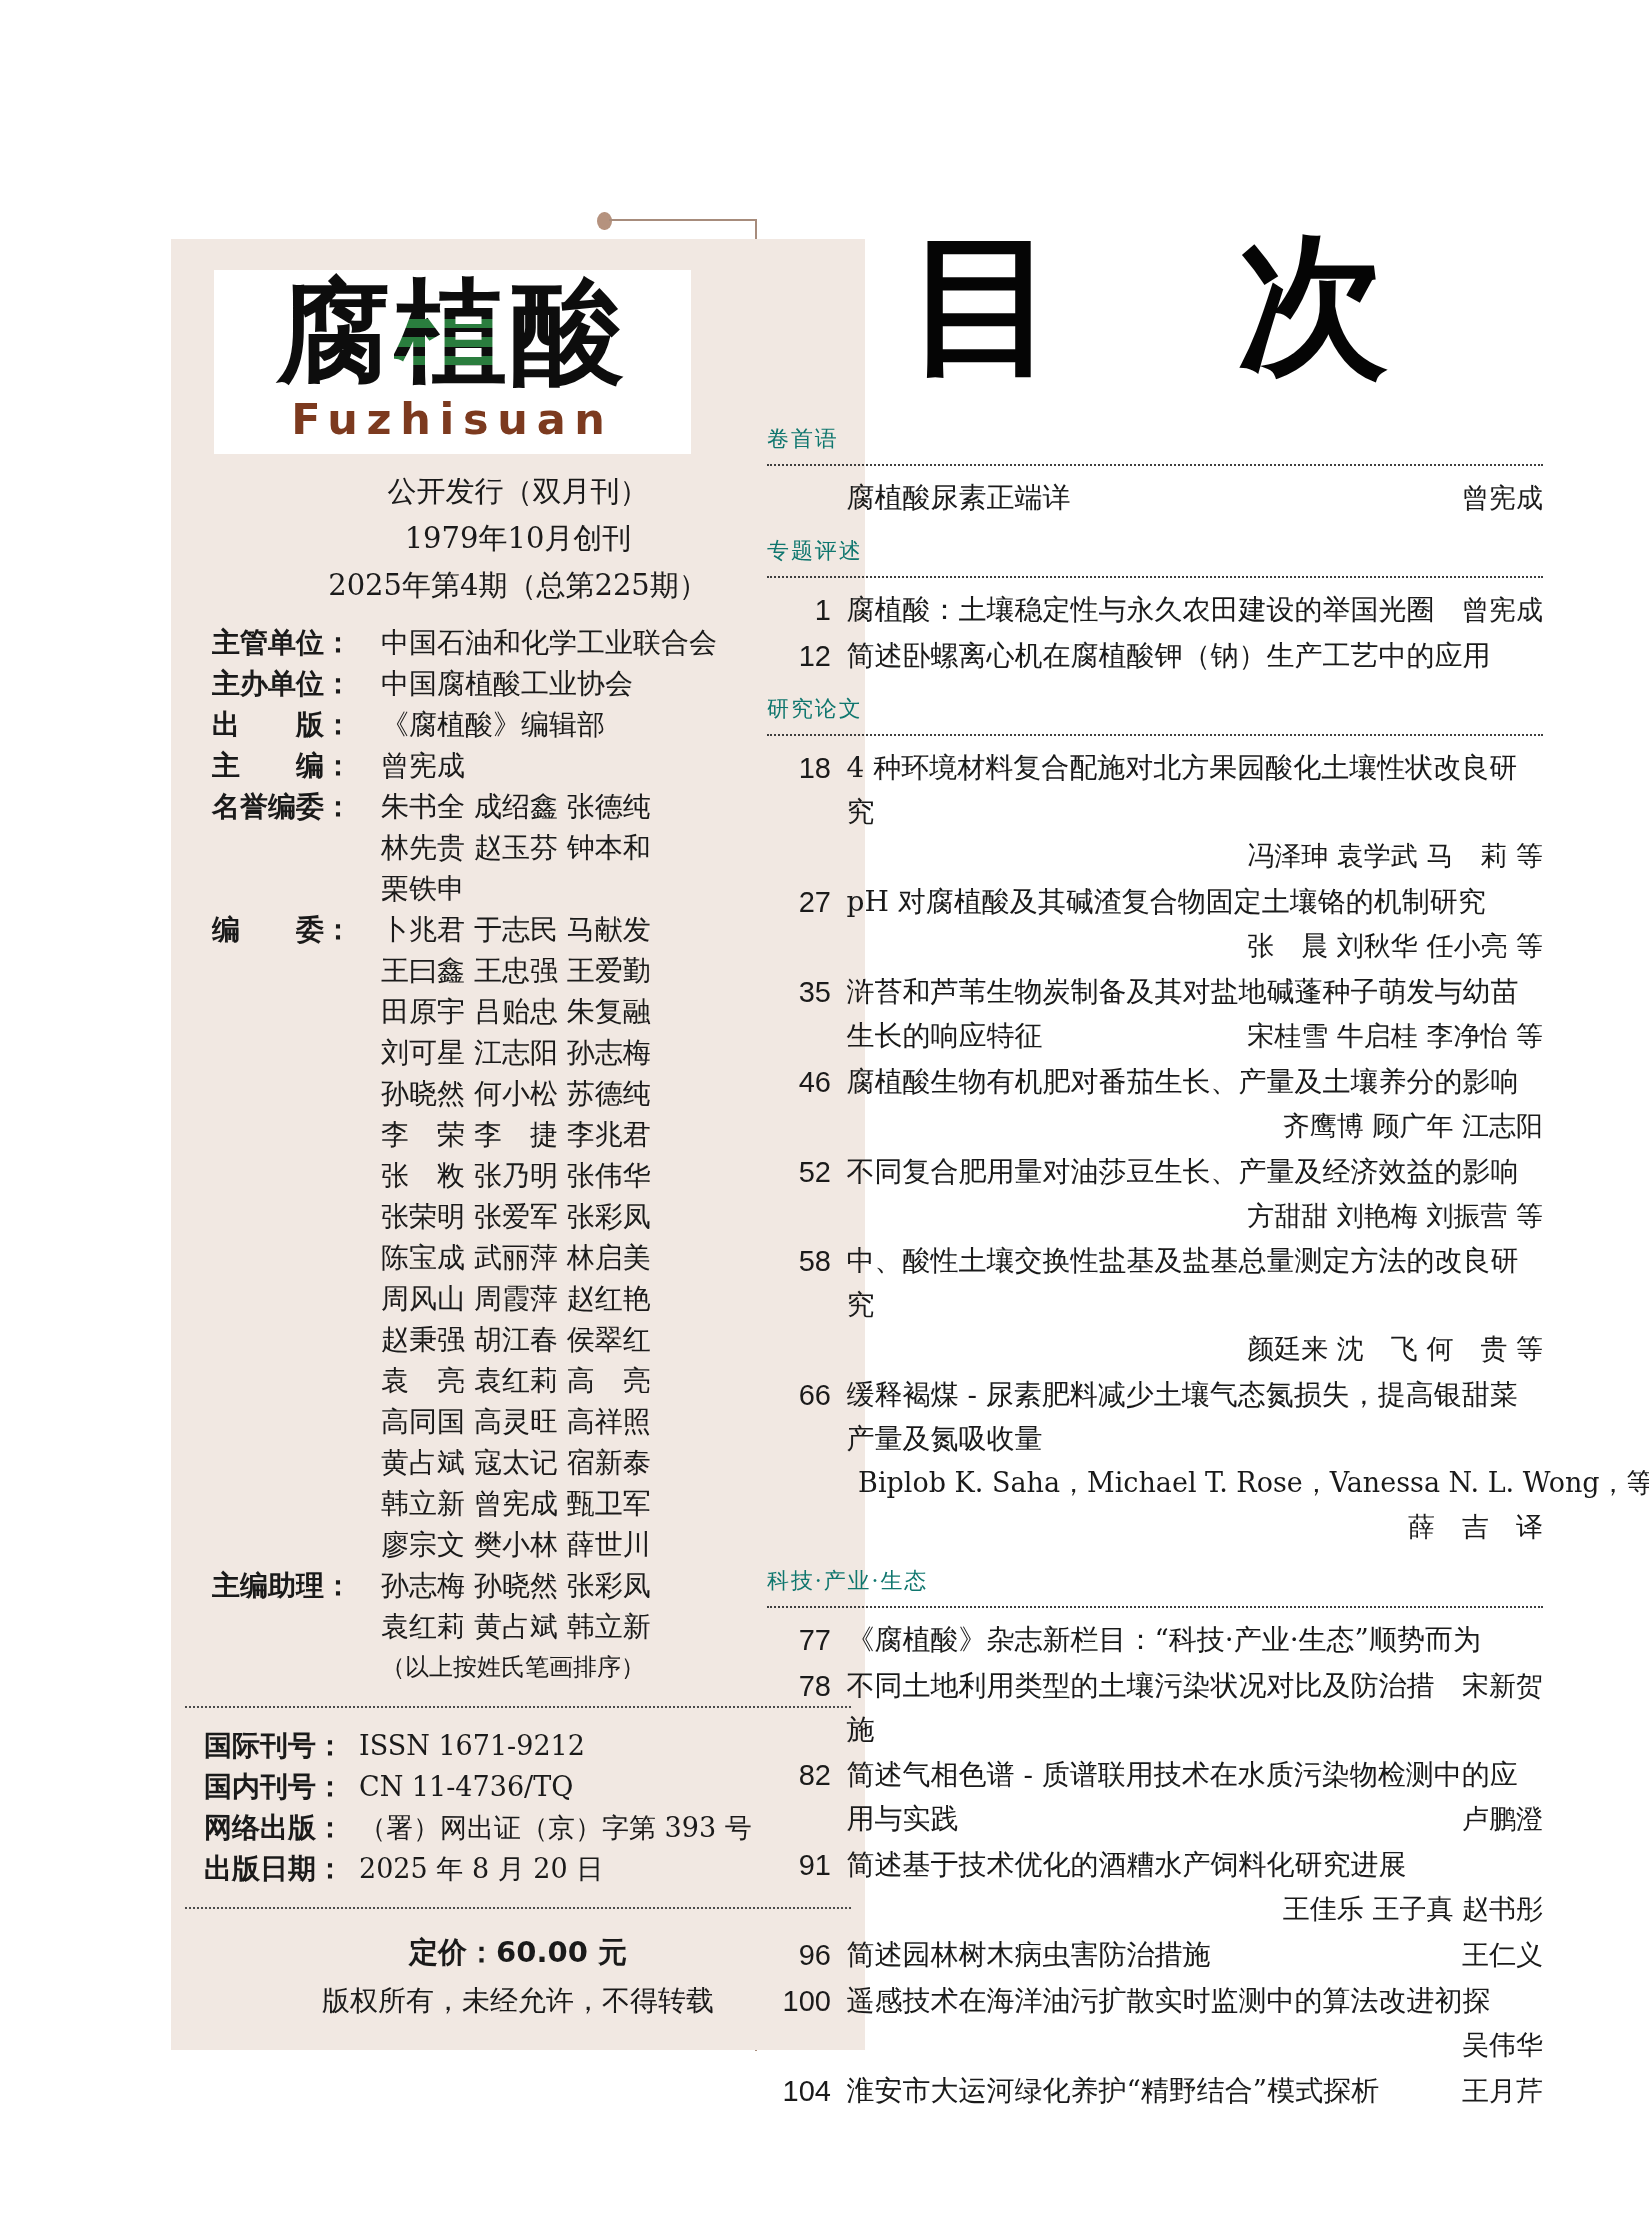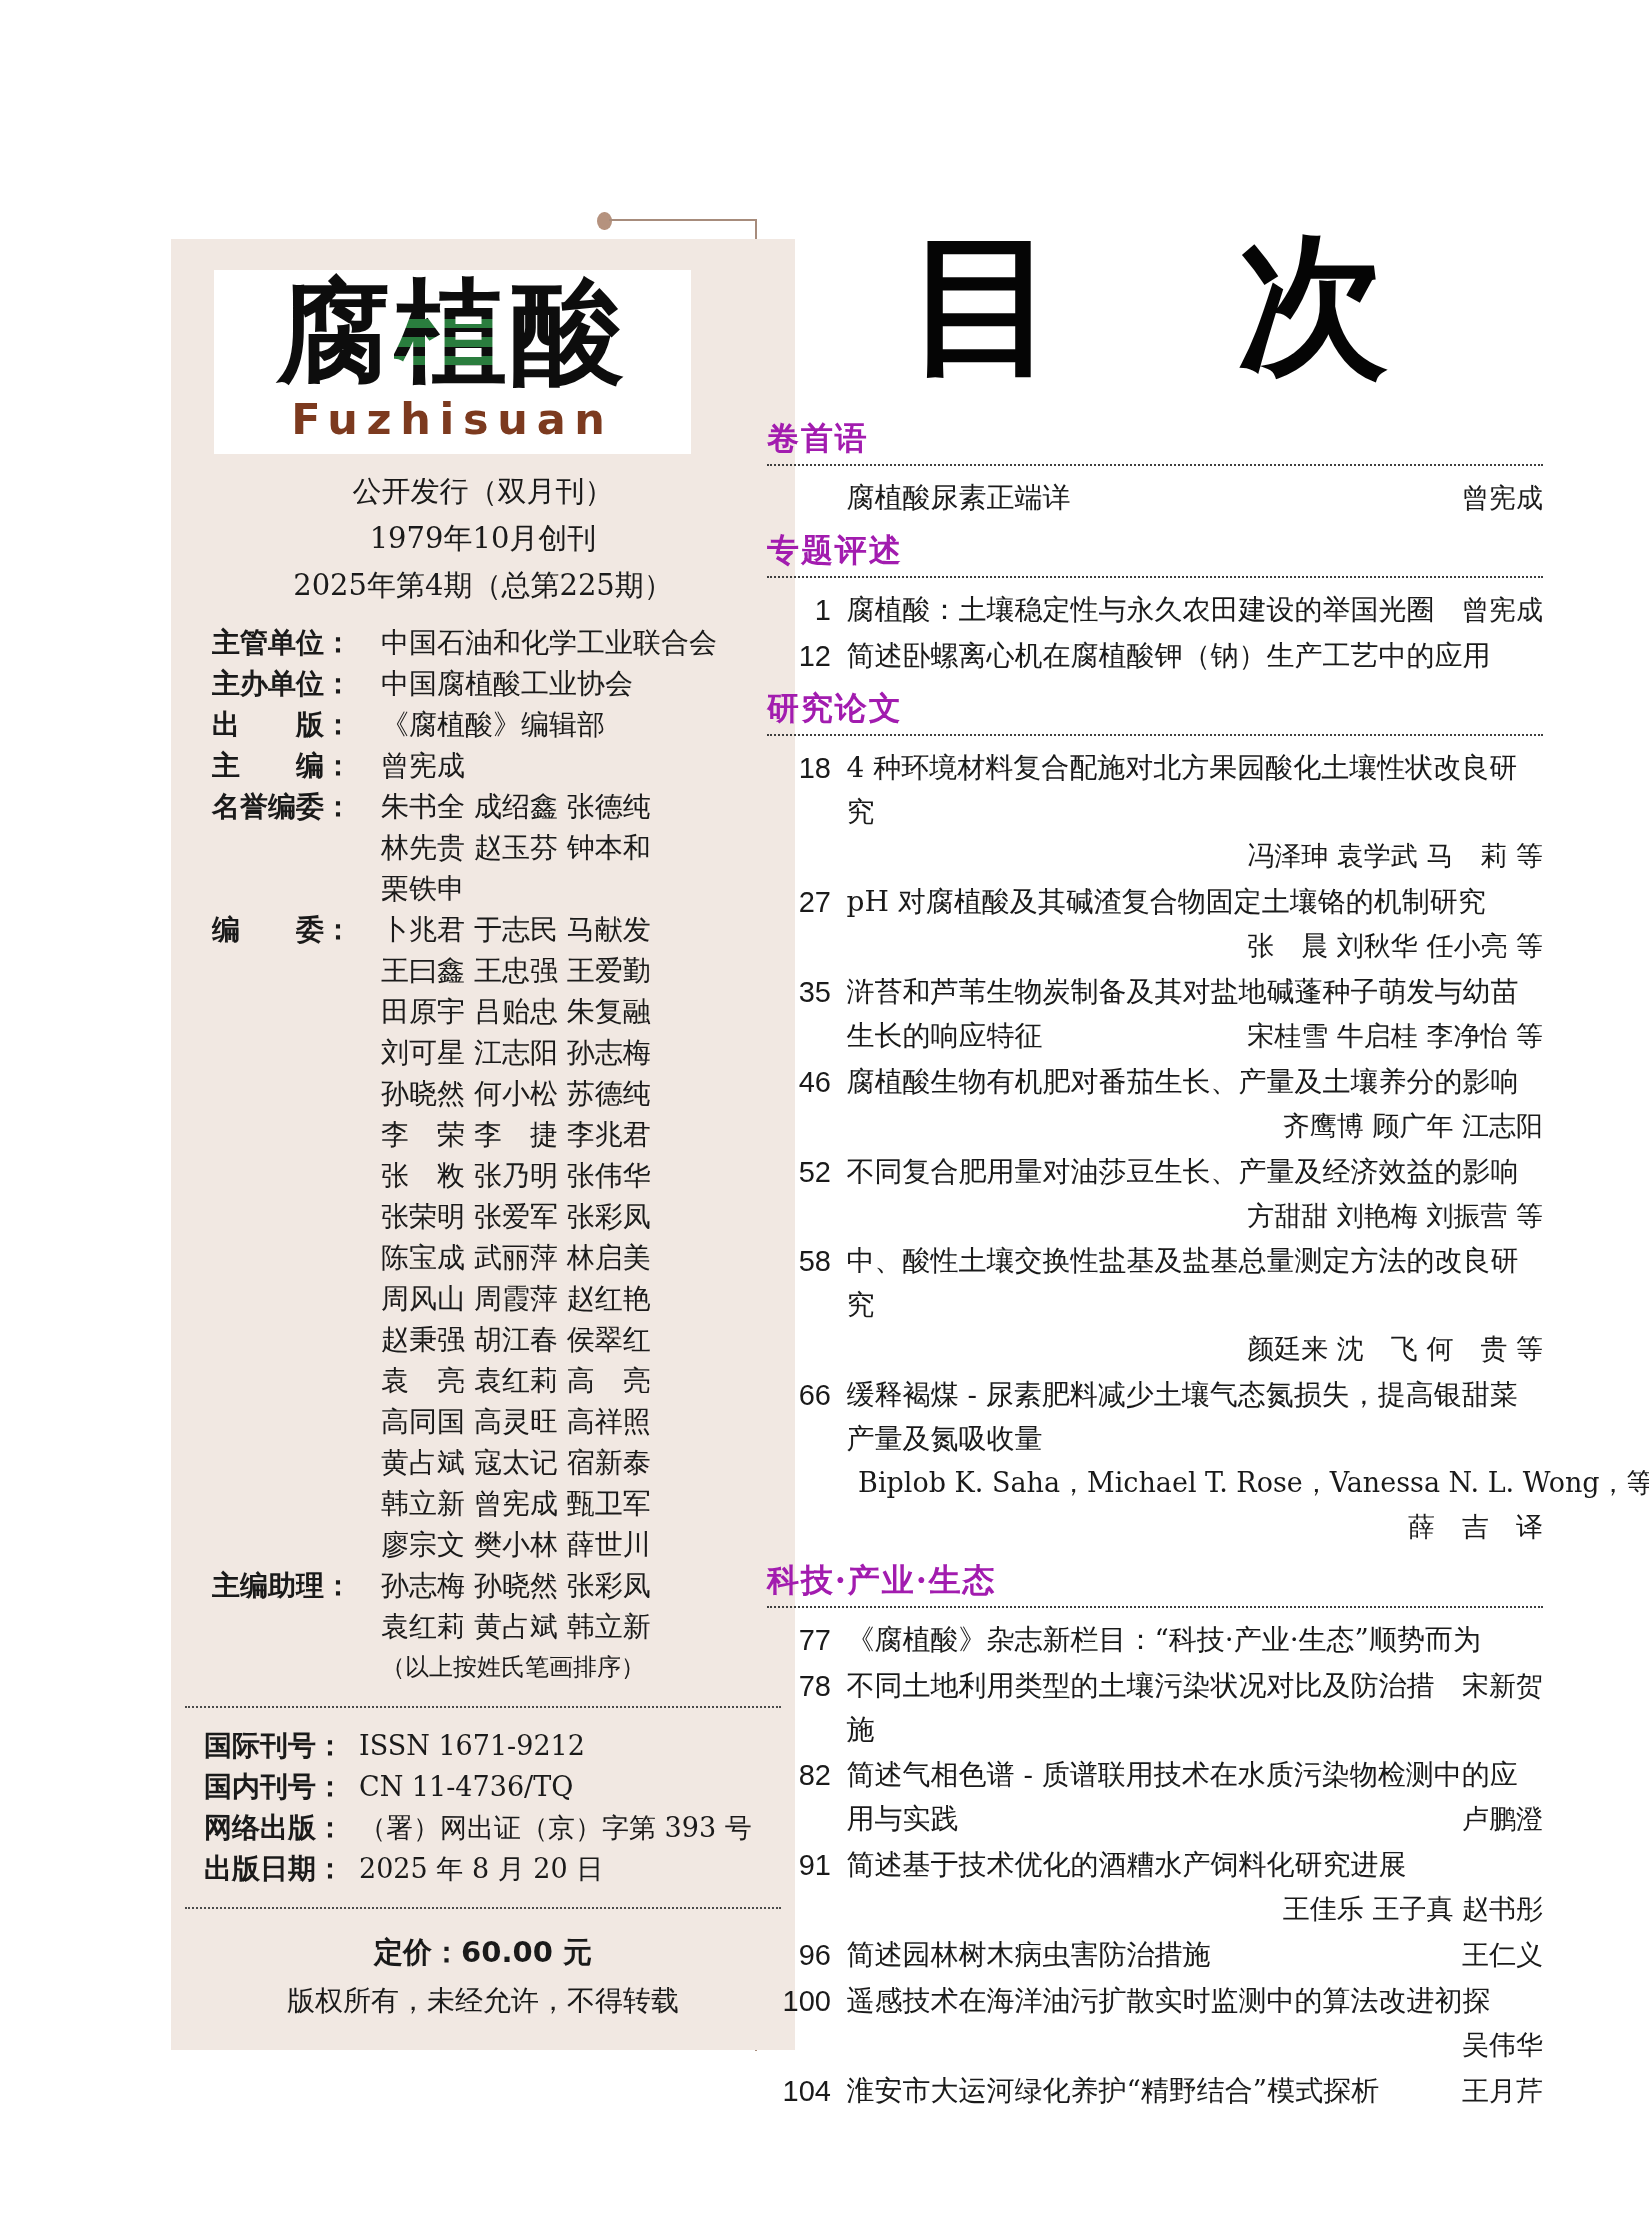--- a/index.html
+++ b/index.html
@@ -5,21 +5,21 @@
   html,body{margin:0;padding:0;background:#ffffff;}
   #page{position:relative;width:1650px;height:2223px;background:#ffffff;overflow:hidden;
         color:#1a1a1a;font-family:"DejaVu Serif",serif;}
 
   
   .accent-dot{position:absolute;left:597px;top:212px;width:14.6px;height:18.4px;border-radius:50%;background:#b5927e;}
   .accent-hline{position:absolute;left:609px;top:219px;width:147px;height:1.9px;background:#a78c7c;}
   .accent-vline{position:absolute;left:755px;top:219px;width:1.9px;height:1832px;background:#a78c7c;}
 
   
-  .sidebar{position:absolute;left:171px;top:239px;width:624px;height:1811px;background:#f1e8e2;box-sizing:border-box;}
+  .sidebar{position:absolute;left:171px;top:239px;width:694px;height:1811px;background:#f1e8e2;box-sizing:border-box;}
   .logo-box{margin:31px 0 0 43px;width:477px;height:184px;background:#ffffff;text-align:center;overflow:hidden;}
   .logo-cn{font-family:"DejaVu Sans",sans-serif;font-weight:bold;font-size:113px;line-height:124px;letter-spacing:3.9px;color:#0d0d0d;white-space:nowrap;}
   .logo-cn .striped{background:linear-gradient(180deg,#0d0d0d 0%,#0d0d0d 40%,#2a7d3e 40%,#2a7d3e 47%,#0d0d0d 47%,#0d0d0d 54%,#2a7d3e 54%,#2a7d3e 61%,#0d0d0d 61%,#0d0d0d 68%,#2a7d3e 68%,#2a7d3e 75%,#0d0d0d 75%,#0d0d0d 100%);
         -webkit-background-clip:text;background-clip:text;color:transparent;}
   .logo-en{font-family:"DejaVu Sans",sans-serif;font-weight:bold;font-size:43px;line-height:50px;letter-spacing:8.7px;color:#7c3a1f;}
 
   .issue-block{margin-top:13.6px;text-align:center;}
   .issue-line{font-size:29px;line-height:47px;}
 
   .m-rows{margin-top:13.6px;padding:0 13.6px 0 41px;}
@@ -34,21 +34,21 @@
   .dotted-sep{border:0;border-top:2.9px dotted #4a4a4a;margin:17.5px 13.6px;}
 
   .price-block{margin-top:19.4px;text-align:center;}
   .price-line{font-family:"DejaVu Sans",sans-serif;font-weight:600;font-size:29px;line-height:49px;}
   .copyright-line{font-size:28px;line-height:47px;text-align:center;}
 
   
   .toc{position:absolute;left:767px;top:0;width:776px;}
   .toc-title{margin:223px 0 29px;text-align:center;font-family:"DejaVu Sans",sans-serif;
              font-weight:bold;font-size:151px;line-height:165px;letter-spacing:13.6px;color:#050505;white-space:nowrap;}
-  .toc-section-title{margin:9.7px 0 3.9px;font-size:32px;font-weight:bold;color:#a21caf;letter-spacing:1.9px;line-height:43px;}
+  .toc-section-title{margin:9.7px 0 3.9px;font-size:22px;font-weight:normal;color:#0f766e;letter-spacing:1.9px;line-height:43px;}
   .toc-dotted{border:0;border-top:2.9px dotted #3d3d3d;margin:1.9px 0 9.7px;}
   .entry{display:flex;margin-bottom:1.9px;}
   .num{flex:0 0 64px;text-align:right;padding-right:15.5px;font-family:"Liberation Sans","DejaVu Sans",sans-serif;font-size:29px;line-height:44px;}
   .elines{flex:1;min-width:0;}
   .eline{display:flex;font-size:28px;line-height:44px;}
   .etext{white-space:pre-wrap;}
   .eauthor{margin-left:auto;padding-left:11.6px;white-space:nowrap;font-size:27px;}
 </style>
 </head>
 <body>

